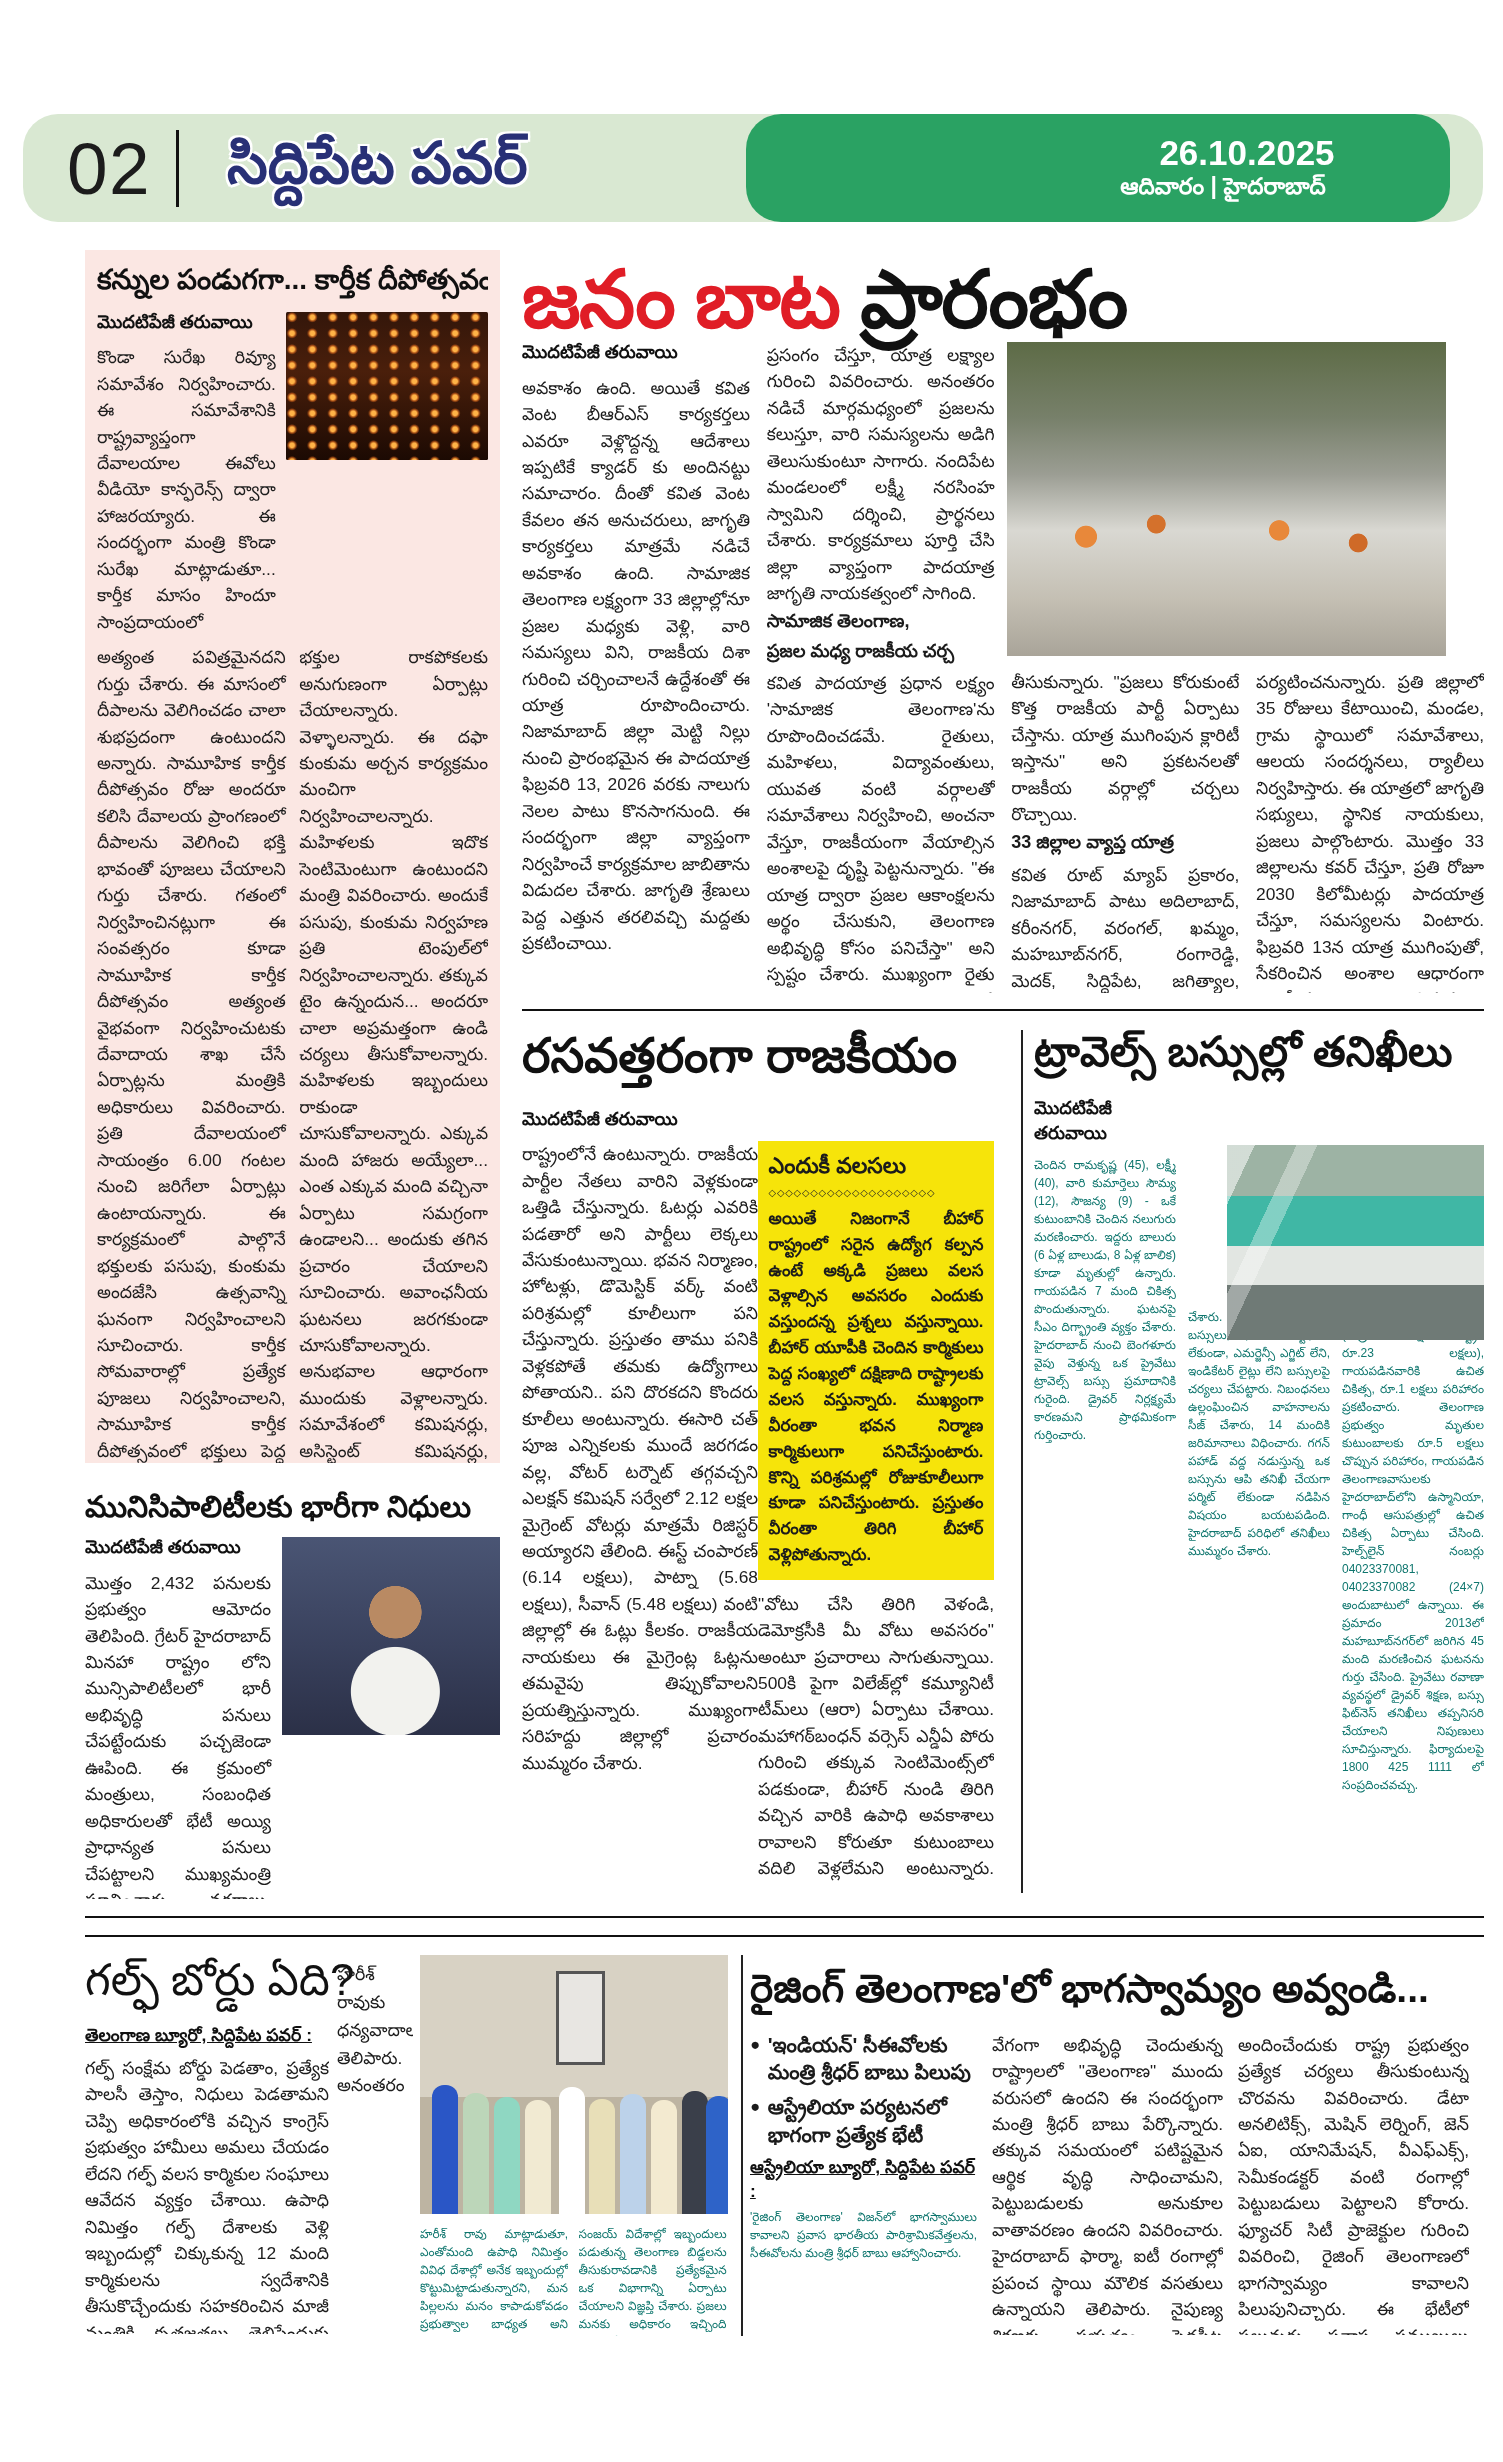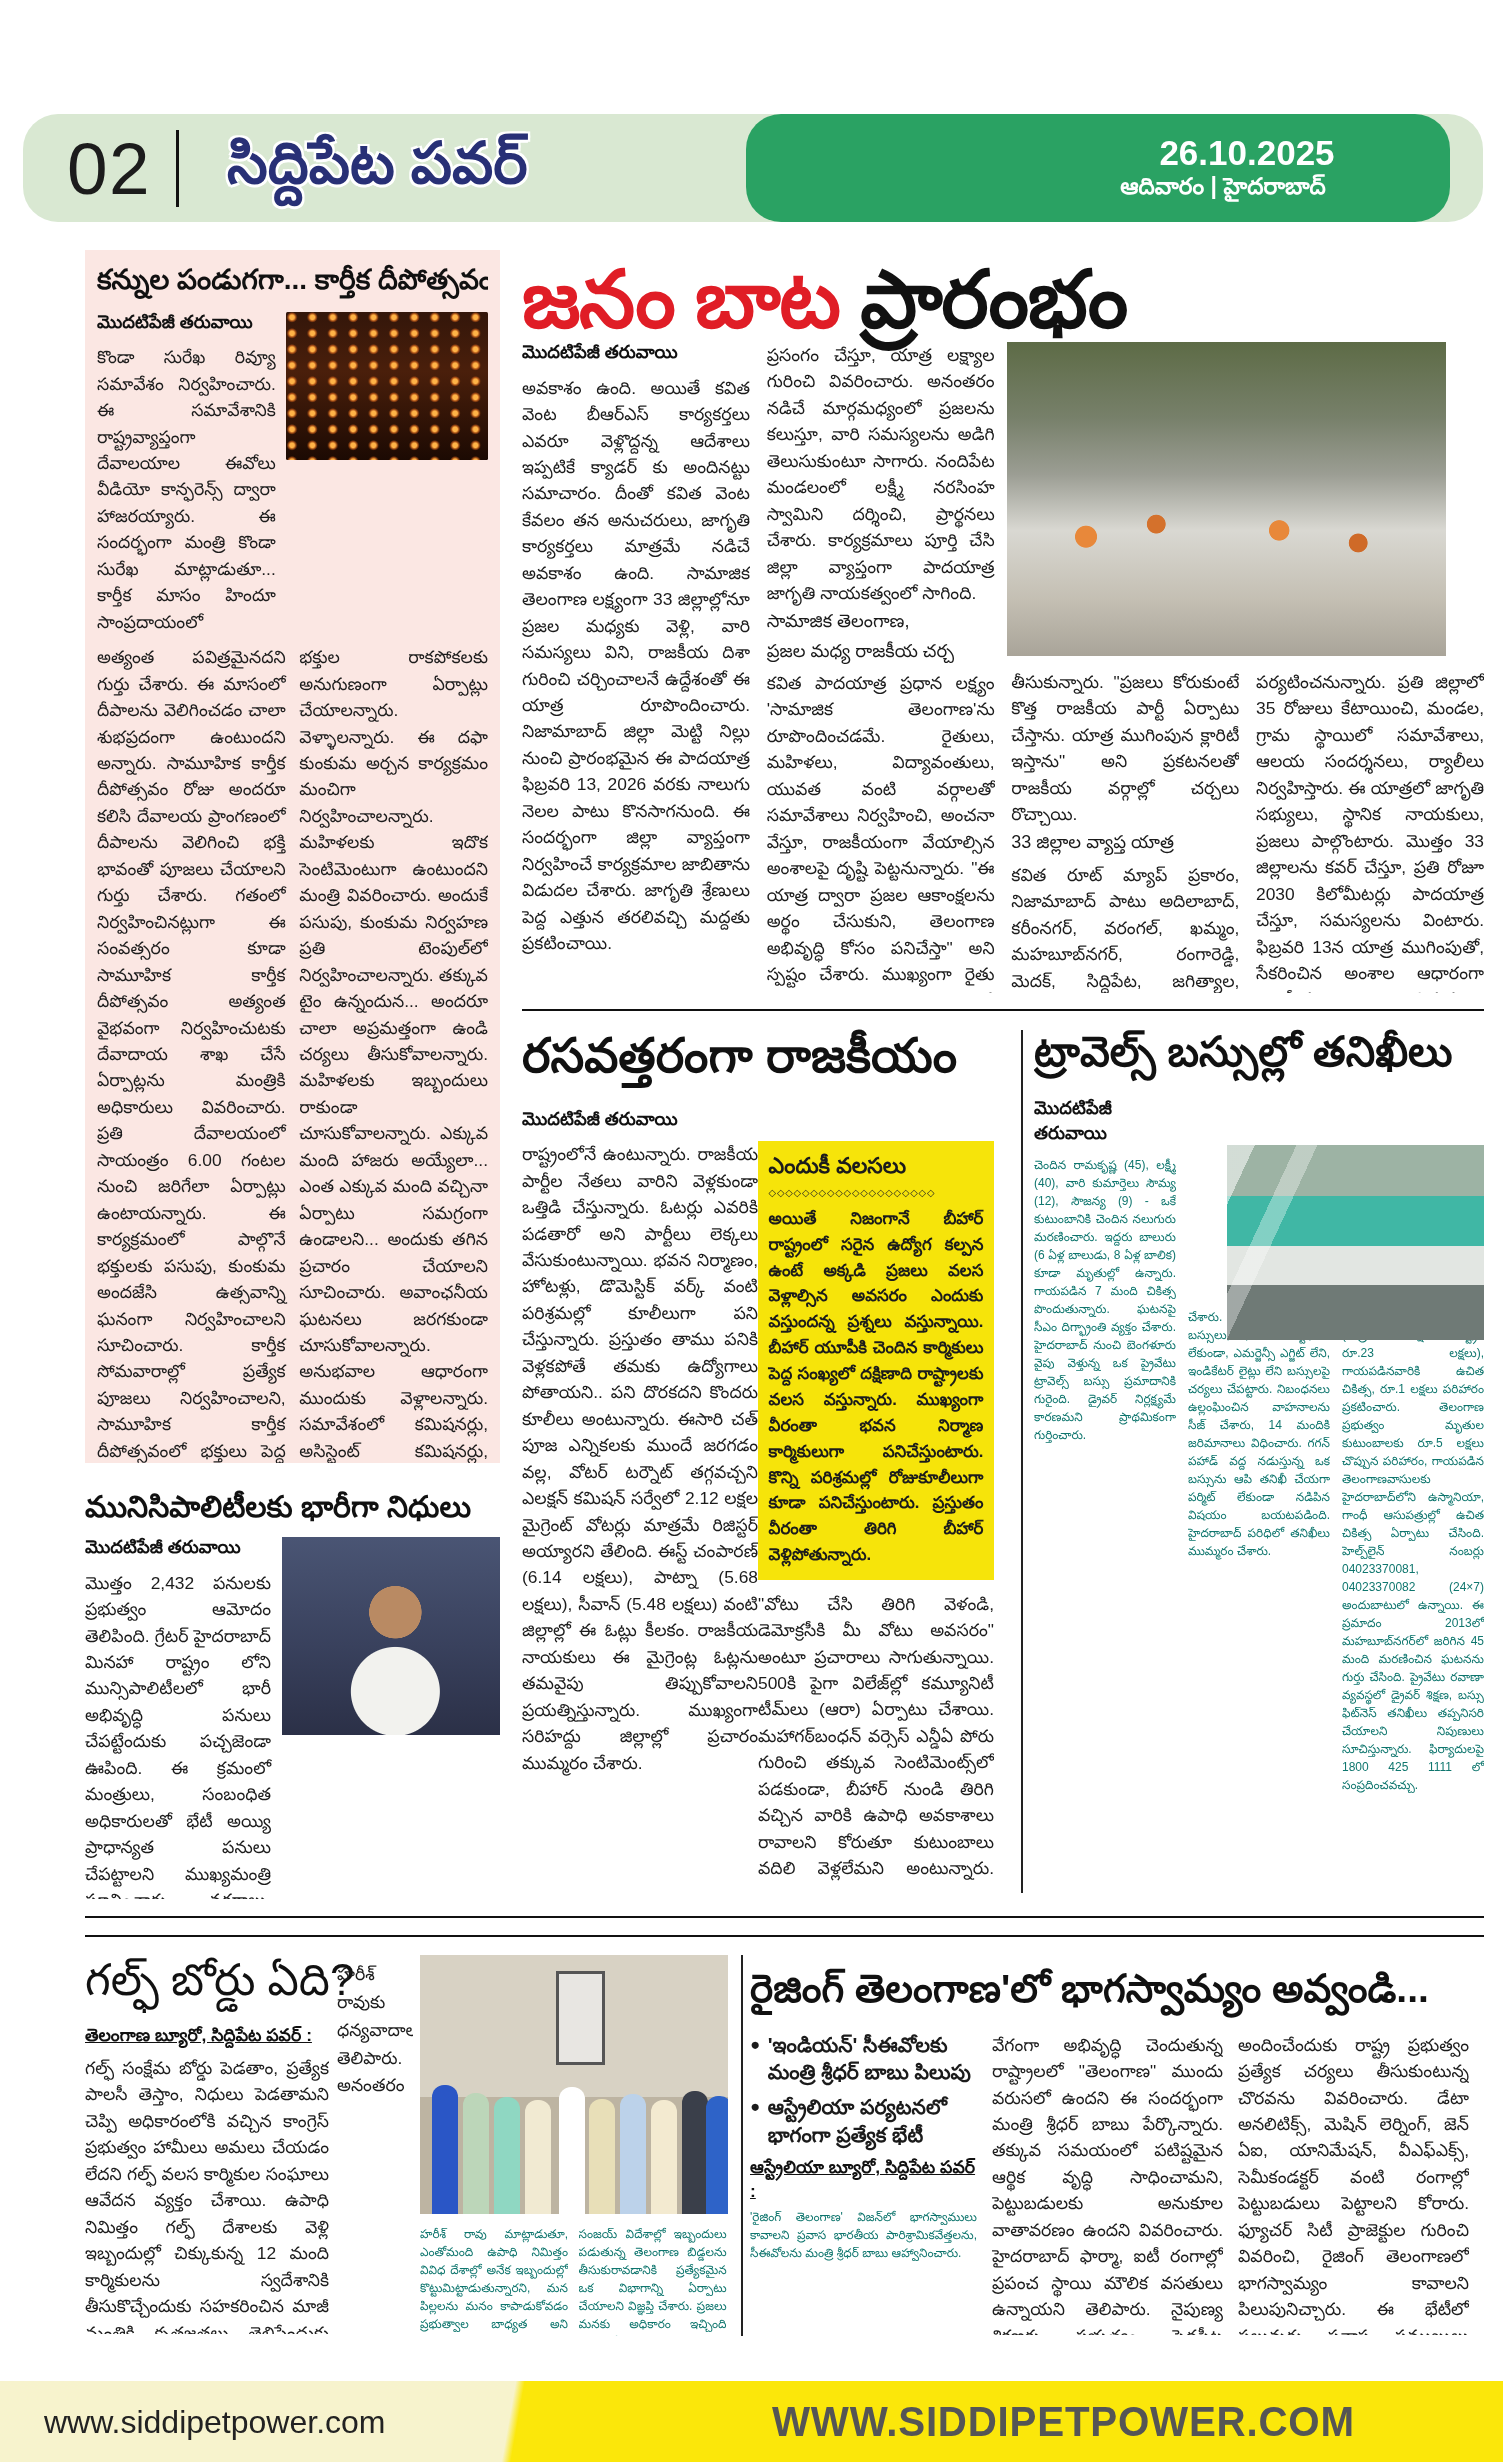--- a/index.html
+++ b/index.html
@@ -18,21 +18,21 @@
   .hdr-date{font-size:35px;font-weight:600;color:#fff;line-height:1.1;margin-left:48px;}
   .hdr-day{font-size:23px;font-weight:600;color:#fff;line-height:1.3;}
   
   .main-head{left:522px;top:254px;width:962px;font-size:80px;font-weight:800;white-space:nowrap;letter-spacing:-1.5px;}
   .main-head .red{color:#e01d26;}
   .main-head .blk{color:#111;}
   .byline{font-weight:800;font-size:18px;color:#111;margin-bottom:7.6px;}
   .byline-u{font-weight:800;font-size:17.4px;color:#111;text-decoration:underline;margin-bottom:6px;}
   .bodytxt{font-size:17.4px;line-height:1.52;color:#1c1c1c;}
   .bodytxt-sm{font-size:12px;line-height:1.5;color:#0f766e;}
-  .subhead{font-weight:400;font-size:18px;margin:4.5px 0;}
+  .subhead{font-weight:700;font-size:18px;margin:4.5px 0;}
   
   .pinkbox{left:85px;top:250px;width:415px;height:1213px;background:#fbe7e3;padding:13.6px 12px;box-sizing:border-box;overflow:hidden;}
   .pink-head{font-size:28px;font-weight:800;white-space:nowrap;overflow:hidden;margin-bottom:9px;color:#111;}
   .pink-row{display:flex;gap:10.6px;}
   .pink-row .lft{width:47%;}
   .ph-lamps{width:53%;height:148px;border-radius:1.5px;
      background-image:radial-gradient(circle at 6px 5.3px,#ffb347 2.3px,rgba(255,120,30,.55) 3.8px,transparent 5.3px),
                       linear-gradient(180deg,#33160a 0%,#4a1f0b 40%,#1c0a03 100%);
      background-size:20.4px 16px,100% 100%;}
   .pink-cols{margin-top:9px;column-count:2;column-gap:13.6px;height:962px;overflow:hidden;}
@@ -245,19 +245,15 @@
           <span>ఆస్ట్రేలియా పర్యటనలో భాగంగా ప్రత్యేక భేటీ</span>
         </div>
         <div class="byline-u">ఆస్ట్రేలియా బ్యూరో, సిద్దిపేట పవర్ :</div>
         <div class="bodytxt-sm just">'రైజింగ్ తెలంగాణ' విజన్‌లో భాగస్వాములు కావాలని ప్రవాస భారతీయ పారిశ్రామికవేత్తలను, సీఈవోలను మంత్రి శ్రీధర్ బాబు ఆహ్వానించారు.</div>
       </div>
       <div class="rise-col bodytxt just">వేగంగా అభివృద్ధి చెందుతున్న రాష్ట్రాలలో "తెలంగాణ" ముందు వరుసలో ఉందని ఈ సందర్భంగా మంత్రి శ్రీధర్ బాబు పేర్కొన్నారు. తక్కువ సమయంలో పటిష్టమైన ఆర్థిక వృద్ధి సాధించామని, పెట్టుబడులకు అనుకూల వాతావరణం ఉందని వివరించారు. హైదరాబాద్ ఫార్మా, ఐటీ రంగాల్లో ప్రపంచ స్థాయి మౌలిక వసతులు ఉన్నాయని తెలిపారు. నైపుణ్య శిక్షణకు ప్రభుత్వం పెద్దపీట వేస్తోందన్నారు.</div>
       <div class="rise-col bodytxt just">అందించేందుకు రాష్ట్ర ప్రభుత్వం ప్రత్యేక చర్యలు తీసుకుంటున్న చొరవను వివరించారు. డేటా అనలిటిక్స్, మెషిన్ లెర్నింగ్, జెన్ ఏఐ, యానిమేషన్, వీఎఫ్ఎక్స్, సెమీకండక్టర్ వంటి రంగాల్లో పెట్టుబడులు పెట్టాలని కోరారు. ఫ్యూచర్ సిటీ ప్రాజెక్టుల గురించి వివరించి, రైజింగ్ తెలంగాణలో భాగస్వామ్యం కావాలని పిలుపునిచ్చారు. ఈ భేటీలో పలువురు ప్రవాస ప్రముఖులు పాల్గొన్నారు.</div>
     </div>
   </div>
 
-  <div class="abs footer">
-    <div class="foot-left">www.siddipetpower.com</div>
-    <div class="foot-right">WWW.SIDDIPETPOWER.COM</div>
-  </div>
 
 </div>
 
 
 </body></html>

